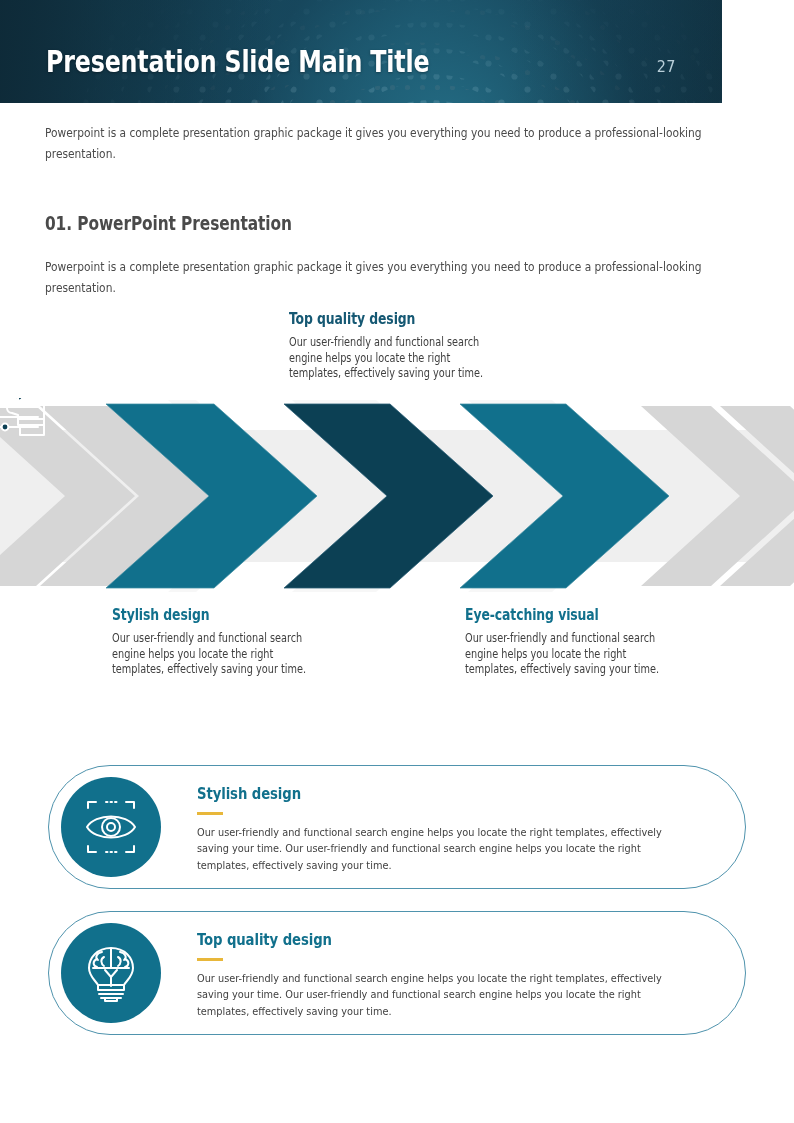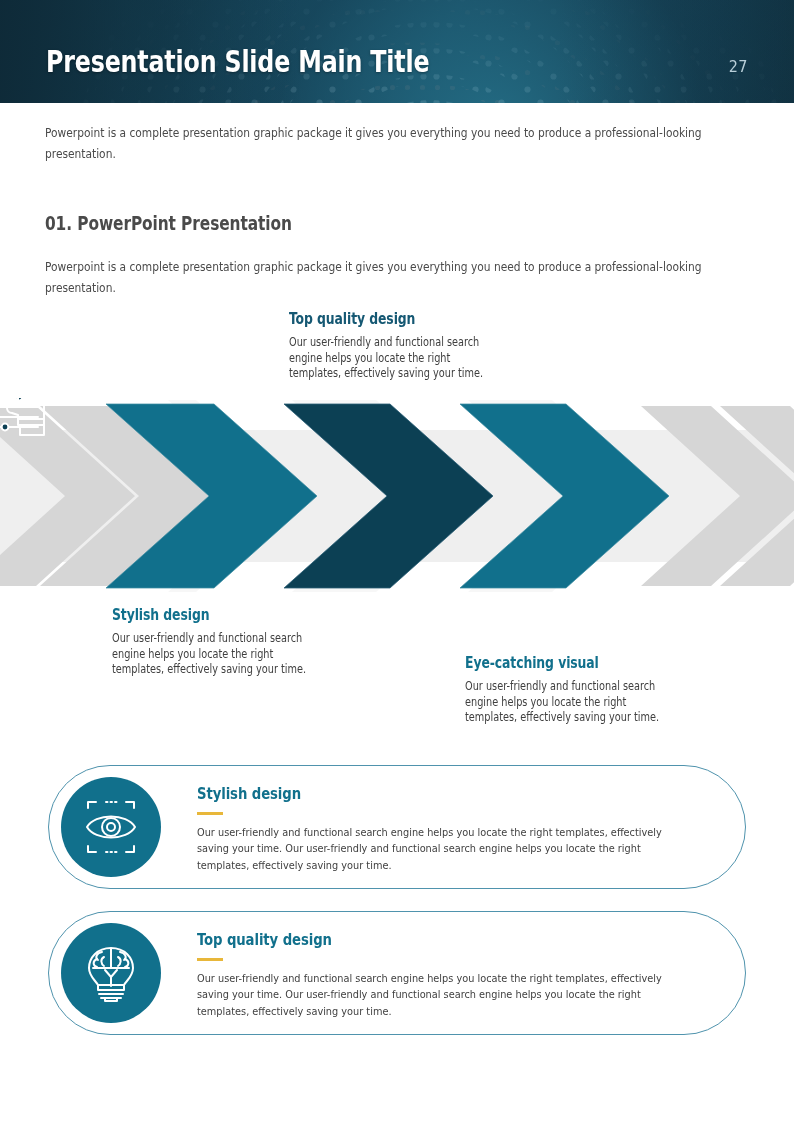--- a/index.html
+++ b/index.html
@@ -13,21 +13,21 @@
     position: relative;
     overflow: hidden;
     font-family: "Liberation Sans", sans-serif;
     color: #3f3f3f;
   }
 
   
   .header {
     position: absolute;
     left: 0; top: 0;
-    width: 794px;
+    width: 722px;
     height: 103px;
     background: #17495e;
     overflow: hidden;
   }
   .header-gradient {
     position: absolute;
     inset: 0;
     background:
       radial-gradient(circle at 62% 128%, rgba(36,110,134,0.95) 0%, rgba(21,66,86,0.55) 42%, rgba(16,50,66,0.2) 68%, rgba(13,42,56,0) 85%),
       linear-gradient(115deg, #10303f 0%, #16465c 28%, #1d5771 55%, #163f54 78%, #102f3e 100%);
@@ -142,21 +142,21 @@
     font-size: 11.4px;
     line-height: 15.5px;
     color: #3f3f3f;
     transform: scaleX(0.95);
     transform-origin: left top;
   }
   .callout.teal .ct { color: #11708c; }
 
   .callout-top   { left: 289px; top: 310px; width: 215px; }
   .callout-left  { left: 112px; top: 606px; width: 210px; }
-  .callout-right { left: 465px; top: 606px; width: 210px; margin-top: 48px; }
+  .callout-right { left: 465px; top: 606px; width: 210px; }
 
   
   .pill {
     position: absolute;
     left: 48px;
     width: 698px;
     height: 124px;
     border: 1.4px solid #4f93ad;
     border-radius: 62px;
     background: #ffffff;

